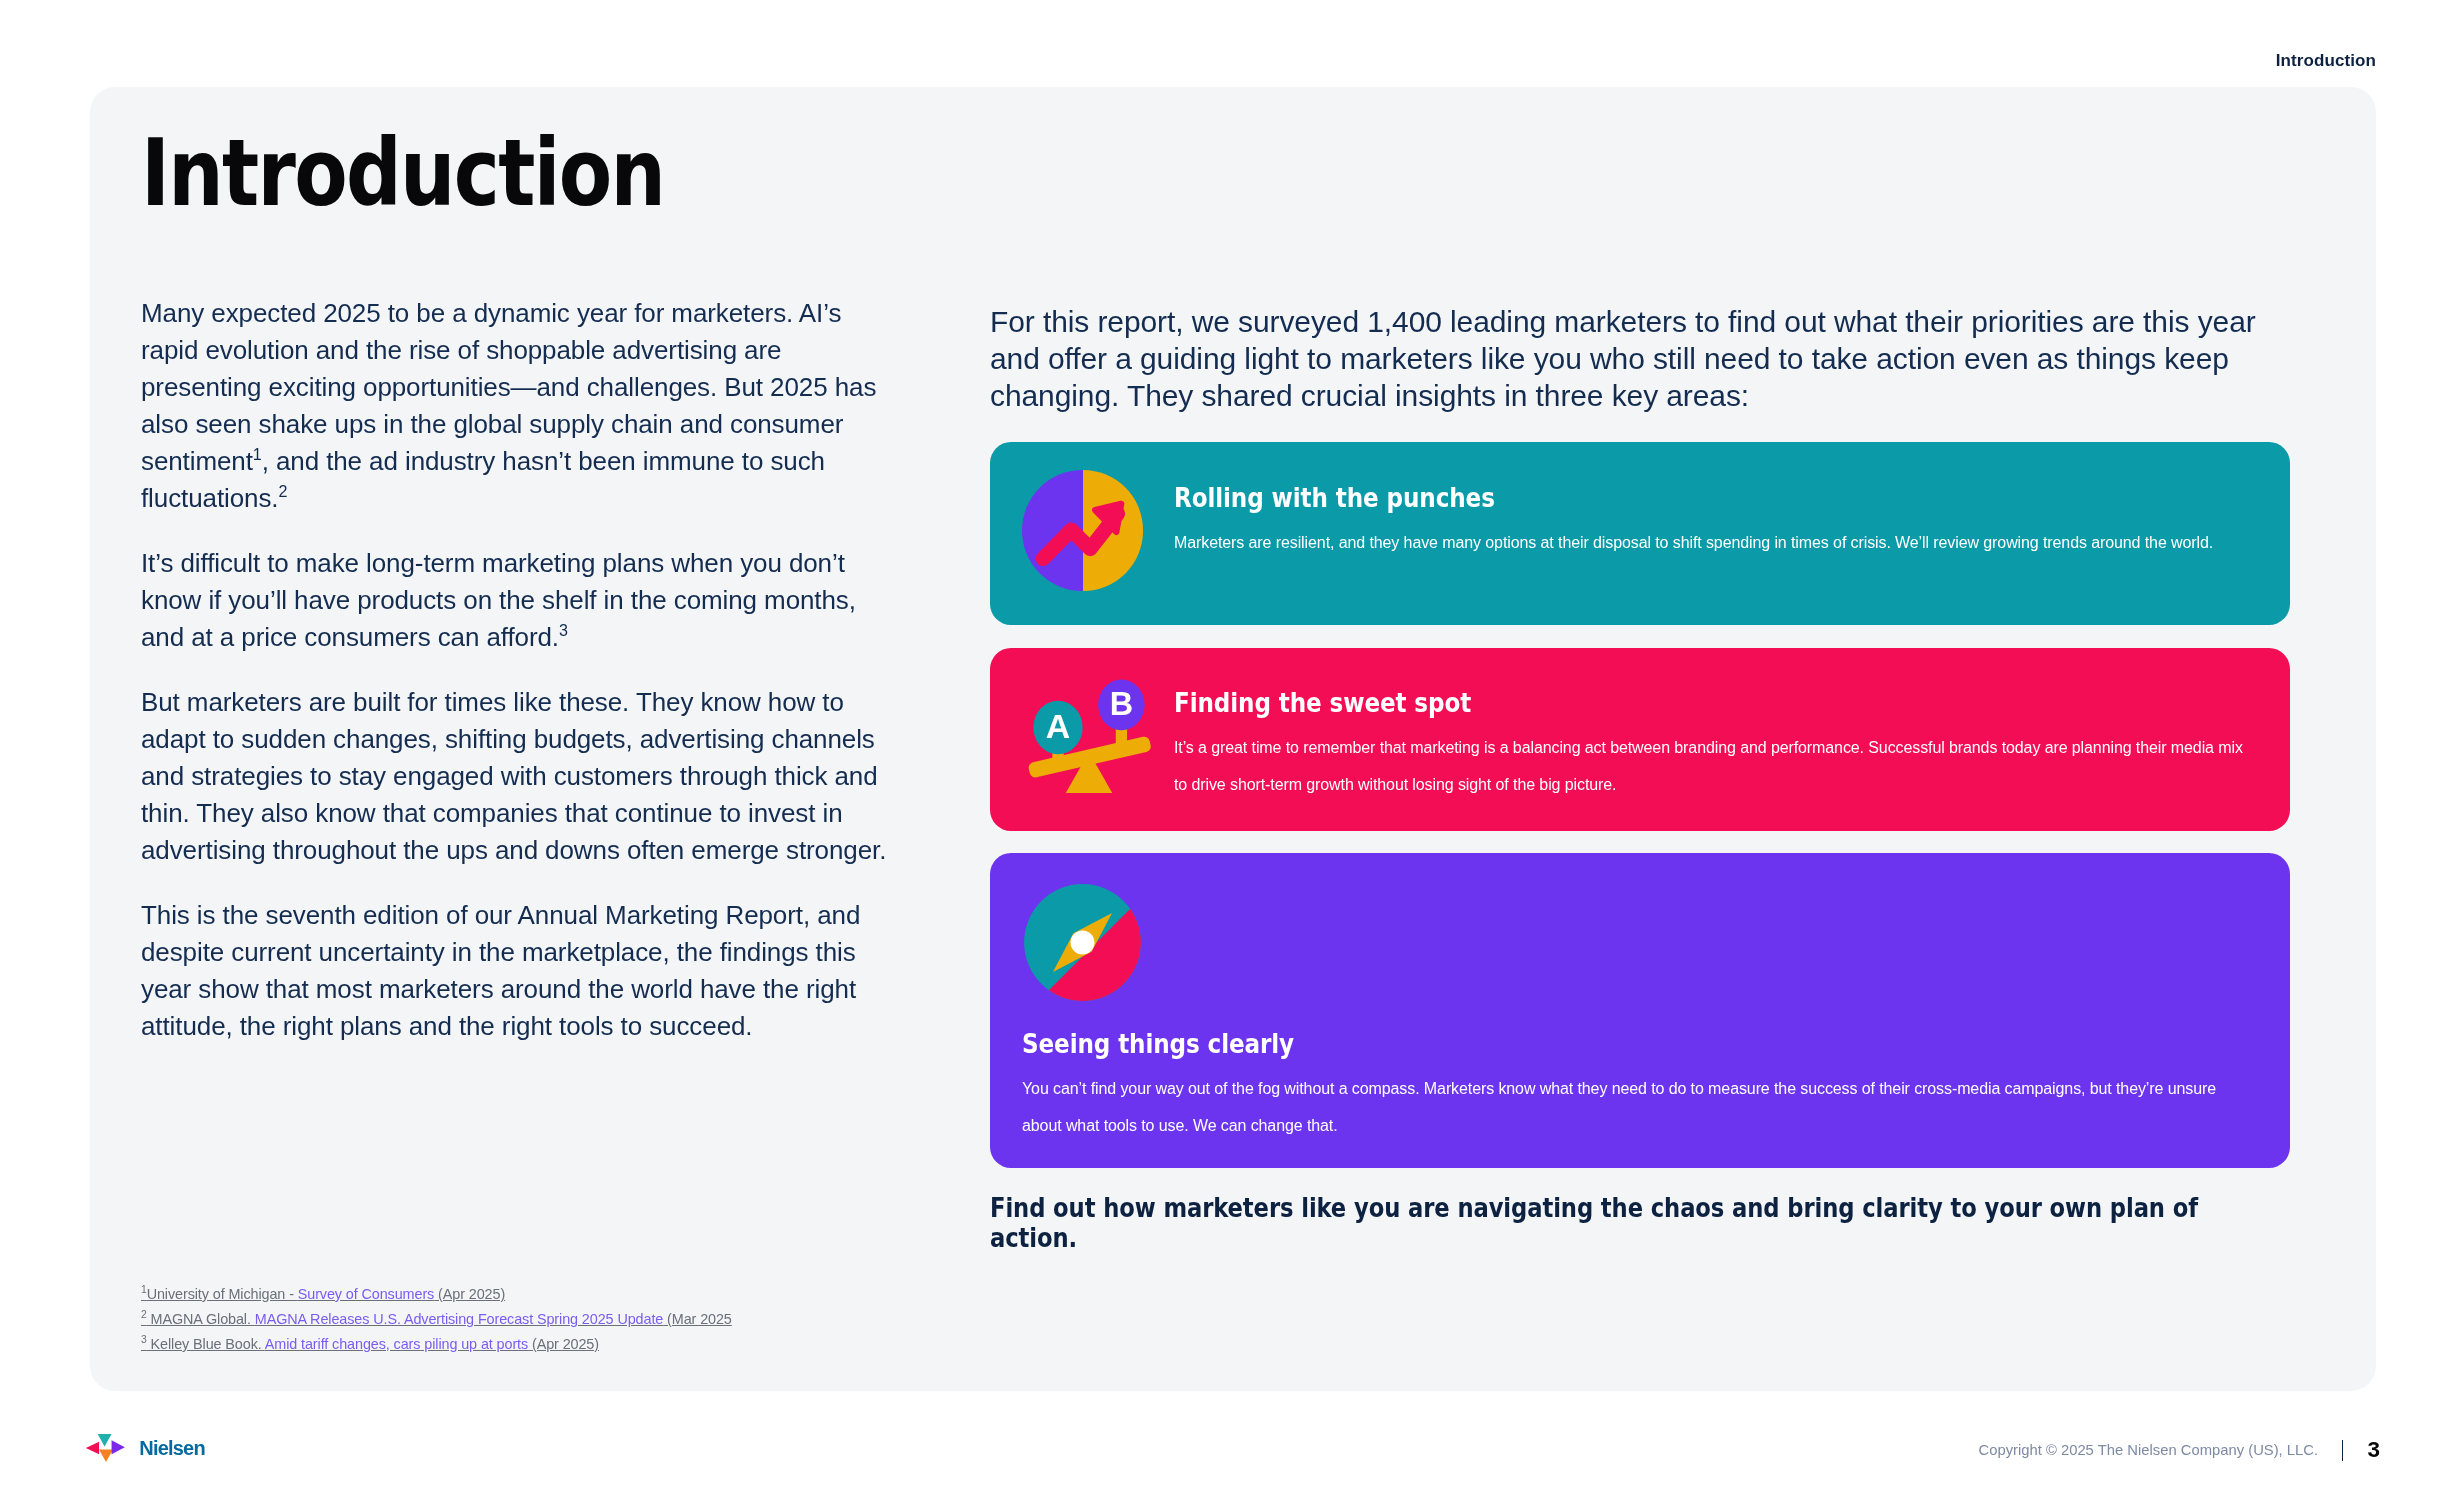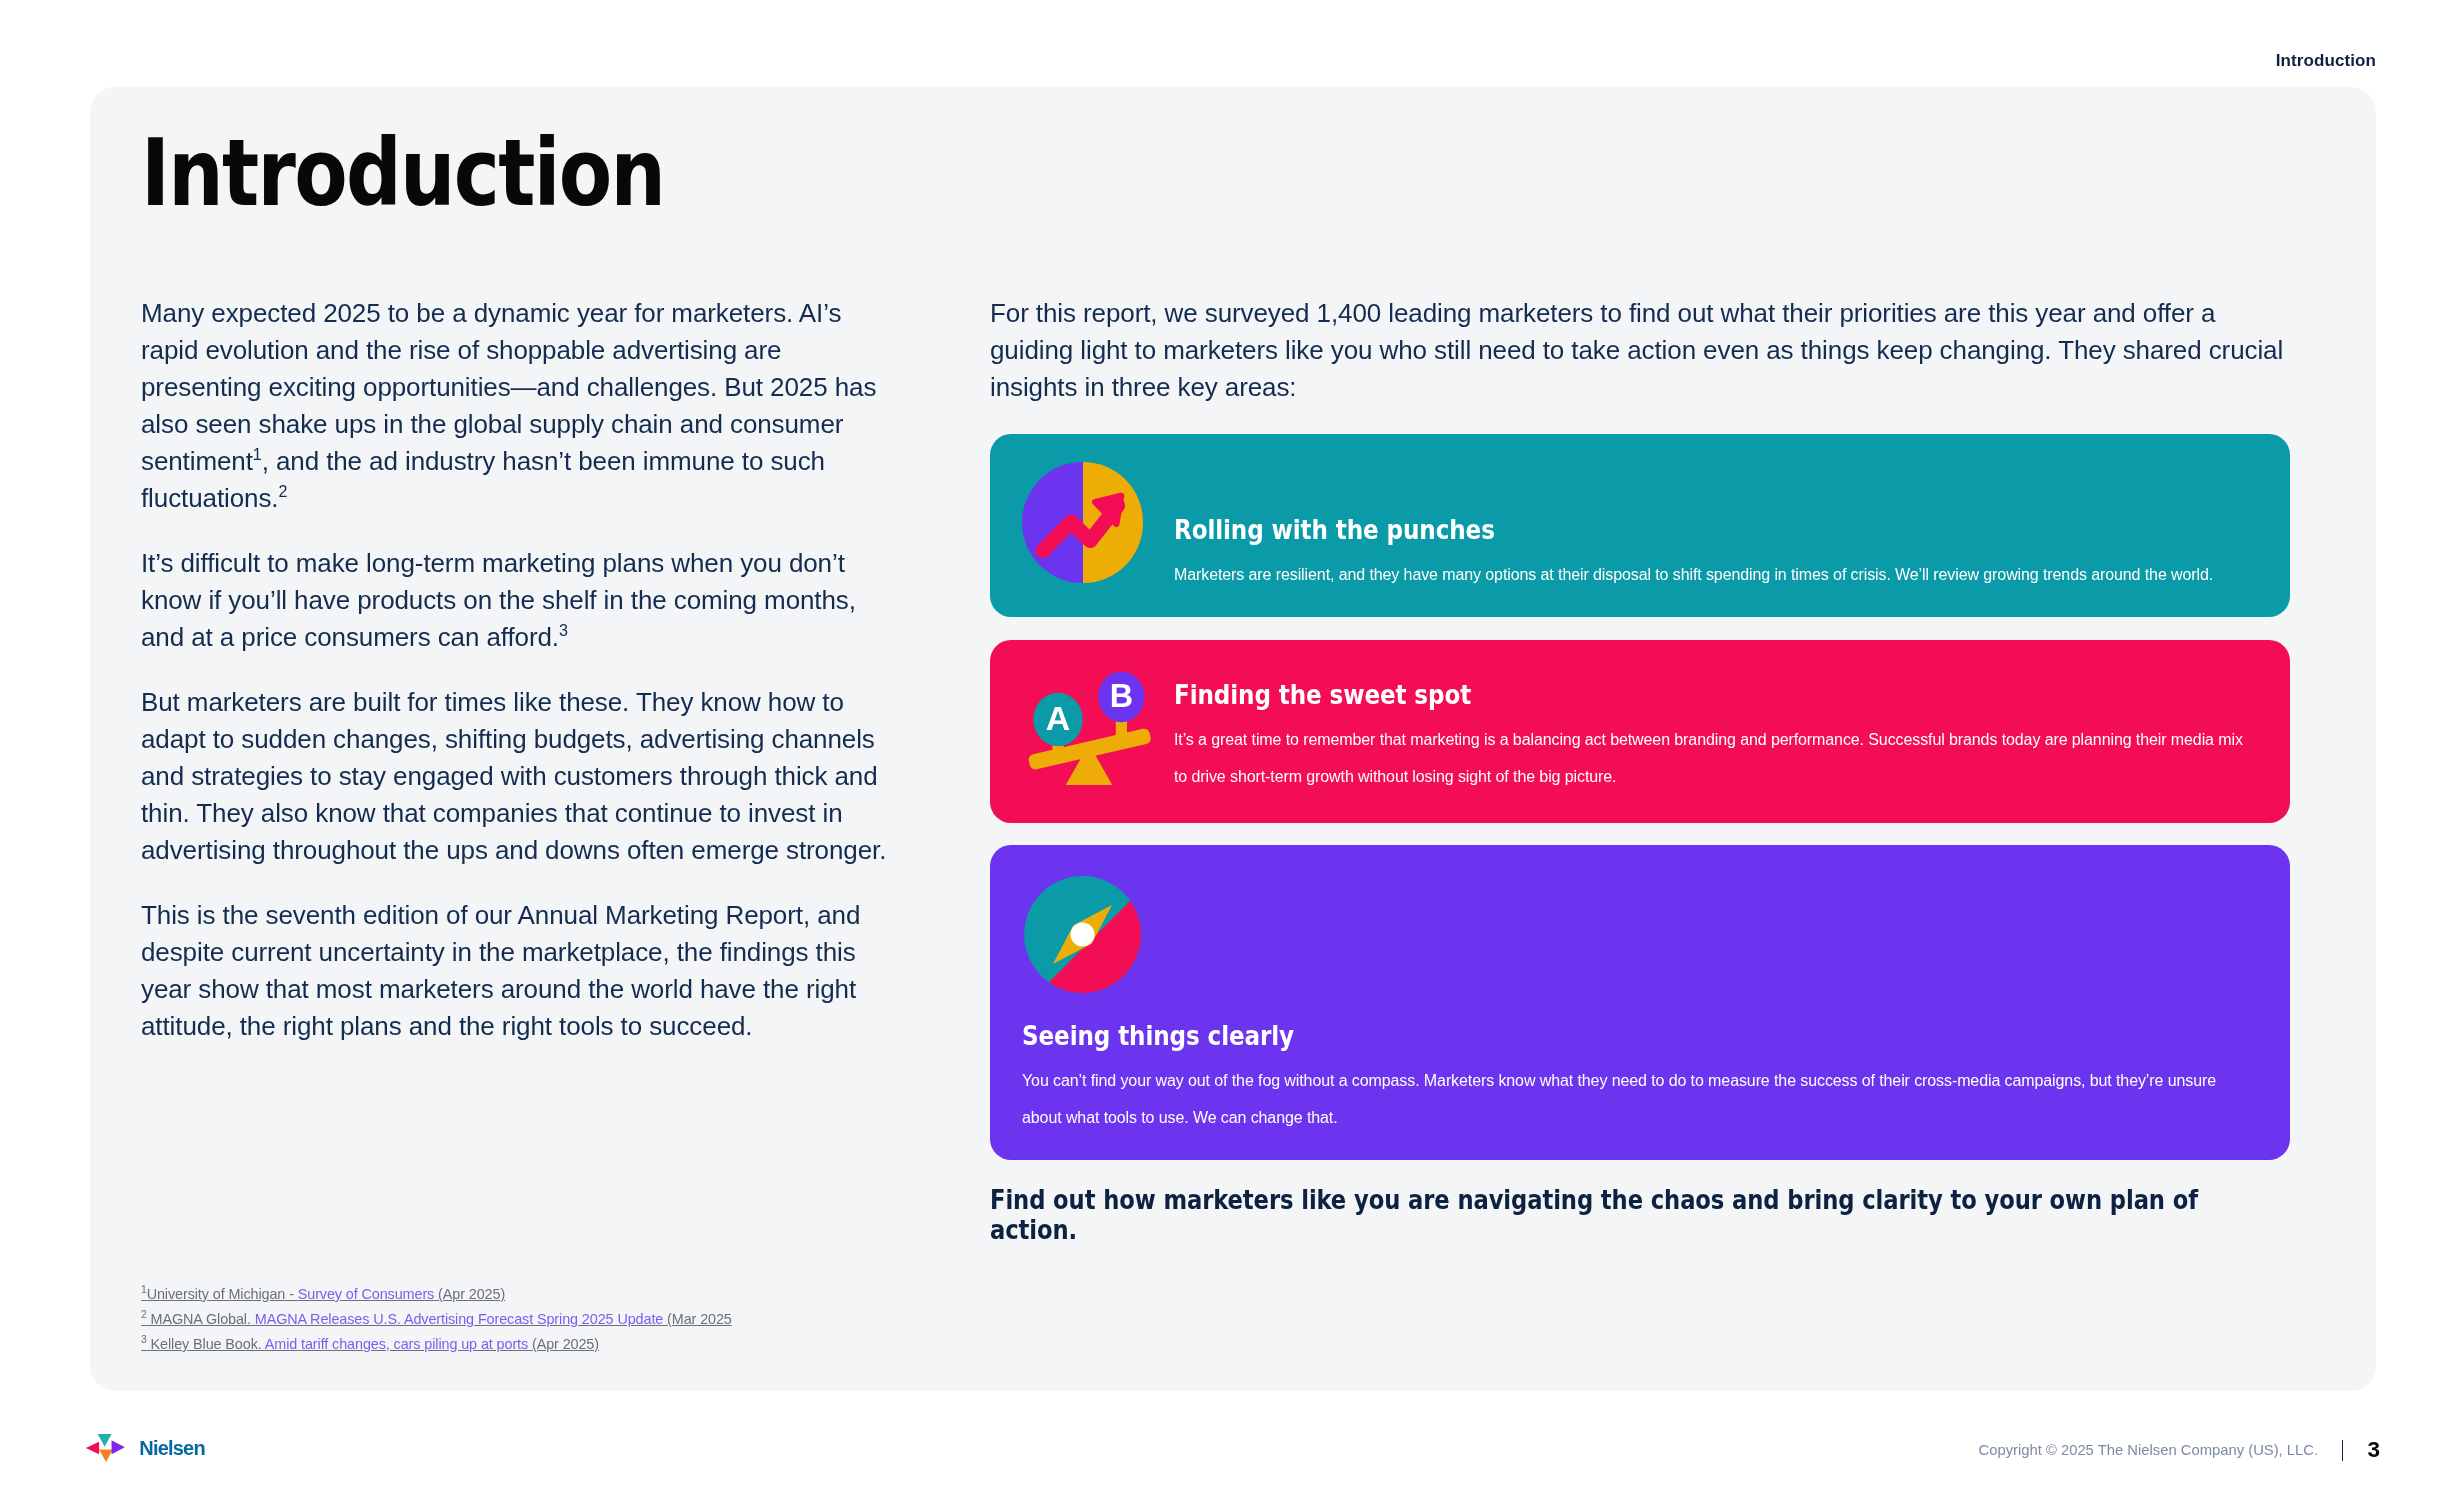--- a/index.html
+++ b/index.html
@@ -75,41 +75,41 @@
     letter-spacing: -0.1px;
   }
   .body-p:last-child { margin-bottom: 0; }
   .body-p sup {
     font-size: 0.62em;
     vertical-align: super;
     line-height: 0;
   }
 
   .intro-p {
-    font-size: 26px;
+    font-size: 30px;
     line-height: 37px;
     color: #132c50;
-    margin: 0 0 28px 0;
+    margin: 8px 0 28px 0;
     letter-spacing: -0.1px;
   }
 
   
   .cards { margin-top: 1.4px; }
 
   .card {
     position: relative;
     border-radius: 21px;
     display: flex;
     align-items: flex-start;
     padding: 24px 32px 24px 32px;
     margin-bottom: 22.5px;
     box-sizing: border-box;
     min-height: 114px;
   }
-  .card--teal   { background: #0a9aa8; align-items: flex-end; }
+  .card--teal   { background: #0a9aa8; }
   .card--pink   { background: #f20d55; }
   .card--purple { background: #6d34f0; flex-direction: column; }
 
   .card-icon {
     flex: 0 0 auto;
     width: 131px;
     height: 131px;
     position: relative;
     margin-right: 21px;
     margin-top: 4.2px;

